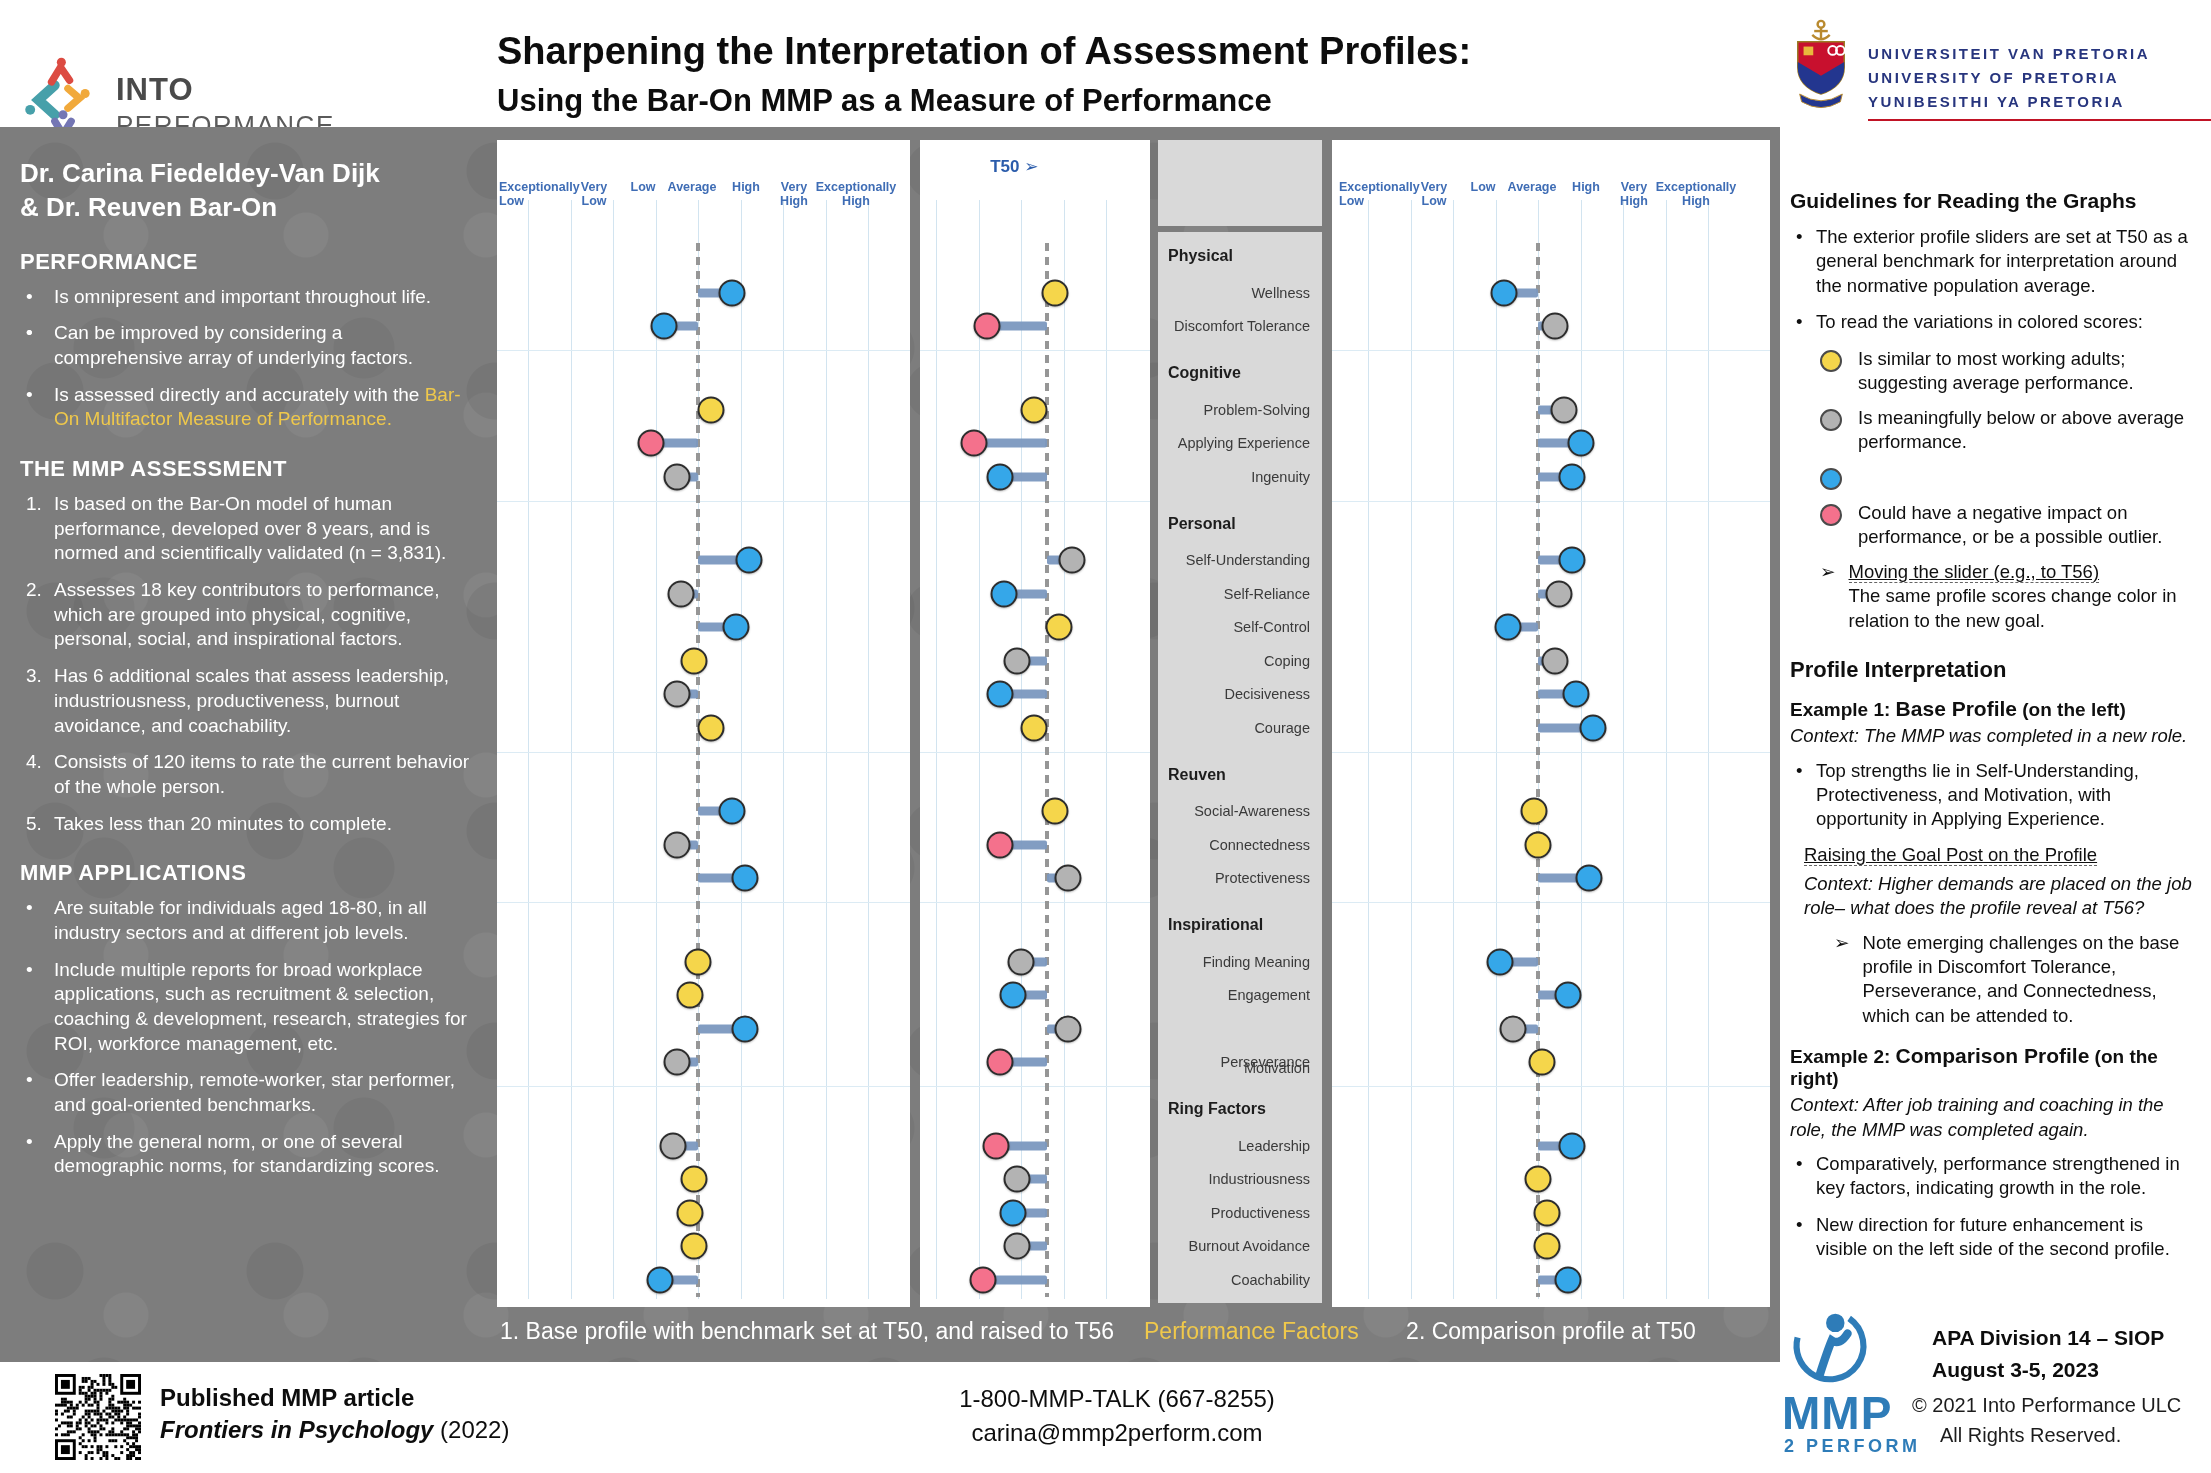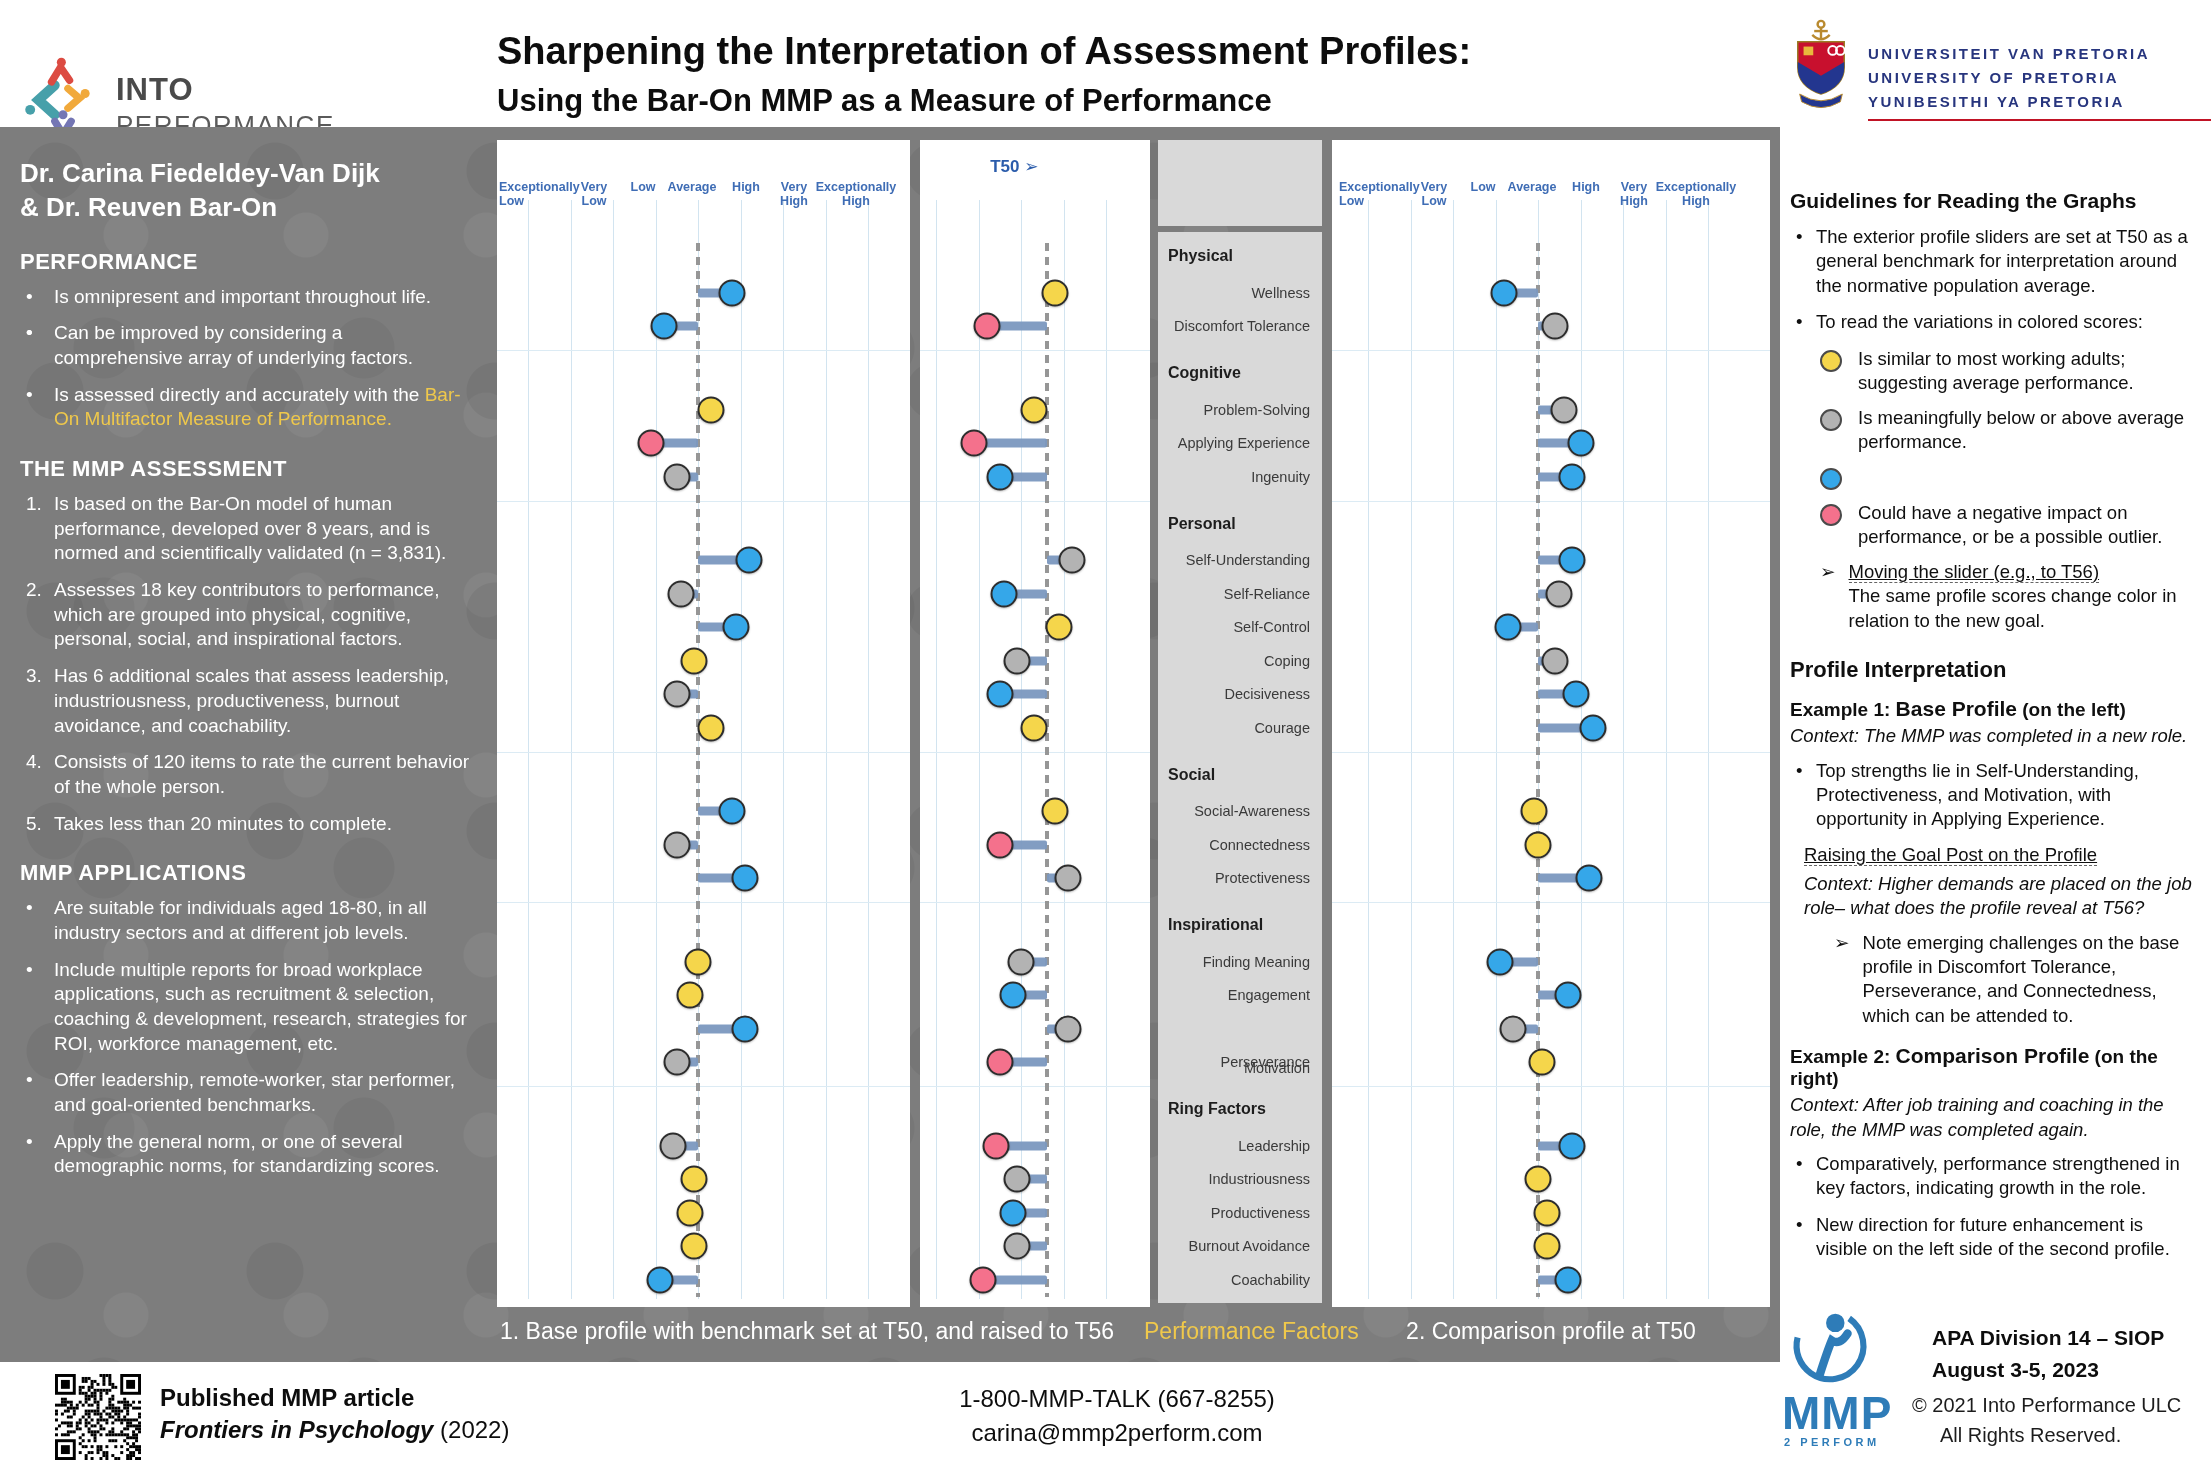--- a/index.html
+++ b/index.html
@@ -82,21 +82,21 @@
   
   .footer{ position:absolute; left:0; top:1362px; width:2211px; height:111px; background:#fff; }
   .qr{ position:absolute; left:55px; top:12px; width:86px; height:86px; }
   .pub{ position:absolute; left:160px; top:20px; font-size:24px; line-height:1.35; color:#0d0d0d; }
   .pub .b{ font-weight:bold; }
   .pub .it{ font-style:italic; }
   .contact{ position:absolute; left:897px; top:20px; width:440px; text-align:center; font-size:24px; line-height:1.4; color:#0d0d0d; }
   .footer-right{ position:absolute; left:1782px; top:1298px; width:429px; height:175px; }
   .mmp-icon{ position:absolute; left:4px; top:2px; width:88px; height:88px; }
   .mmp-word{ position:absolute; left:0px; top:88px; font-size:46px; font-weight:bold; color:#2e7cb8; letter-spacing:1px; }
-  .mmp-sub{ position:absolute; left:2px; top:138px; font-size:11px; font-weight:bold; color:#2e7cb8; letter-spacing:3.5px; }
+  .mmp-sub{ position:absolute; left:2px; top:138px; font-size:18px; font-weight:bold; color:#2e7cb8; letter-spacing:3.5px; }
   .conf{ position:absolute; left:150px; top:24px; font-size:21px; font-weight:bold; line-height:1.5; color:#0d0d0d; }
   .copyr{ position:absolute; left:130px; top:92px; font-size:20px; line-height:1.5; color:#1c1c1c; }
   .copyr .l2{ margin-left:28px; }
 </style>
 </head>
 <body>
 
 <div id="poster">
 
   <div class="brand">
@@ -334,21 +334,21 @@
       <div class="lp-fac" style="top: 336.75px;">Ingenuity</div>
       <div class="lp-block" style="top: 359.5px; height: 251px;"></div>
       <div class="lp-head" style="top: 383.5px;">Personal</div>
       <div class="lp-fac" style="top: 420.25px;">Self-Understanding</div>
       <div class="lp-fac" style="top: 453.75px;">Self-Reliance</div>
       <div class="lp-fac" style="top: 487.25px;">Self-Control</div>
       <div class="lp-fac" style="top: 520.75px;">Coping</div>
       <div class="lp-fac" style="top: 554.25px;">Decisiveness</div>
       <div class="lp-fac" style="top: 587.75px;">Courage</div>
       <div class="lp-block" style="top: 610.5px; height: 150.5px;"></div>
-      <div class="lp-head" style="top: 634.5px;">Social</div>
+      <div class="lp-head" style="top: 634.5px;">Reuven</div>
       <div class="lp-fac" style="top: 671.25px;">Social-Awareness</div>
       <div class="lp-fac" style="top: 704.75px;">Connectedness</div>
       <div class="lp-fac" style="top: 738.25px;">Protectiveness</div>
       <div class="lp-block" style="top: 761px; height: 184px;"></div>
       <div class="lp-head" style="top: 785px;">Inspirational</div>
       <div class="lp-fac" style="top: 821.75px;">Finding Meaning</div>
       <div class="lp-fac" style="top: 855.25px;">Engagement</div>
       <div class="lp-fac" style="top: 928px;">Motivation</div>
       <div class="lp-fac" style="top: 922.25px;">Perseverance</div>
       <div class="lp-block" style="top: 945px; height: 217.5px;"></div>

